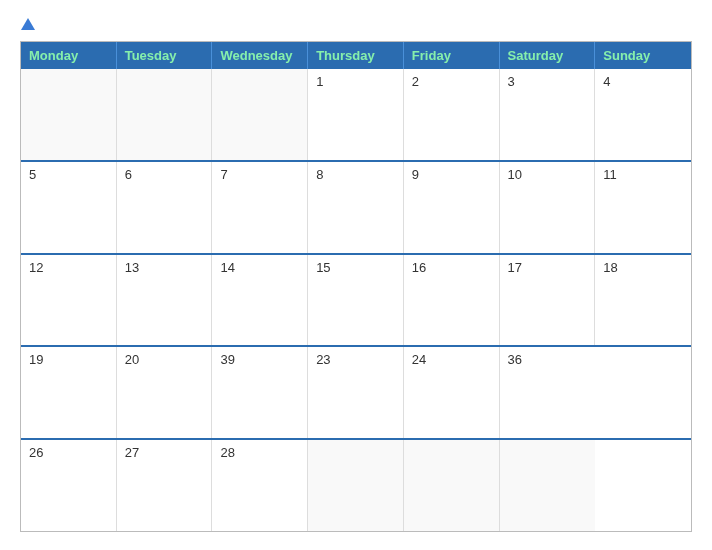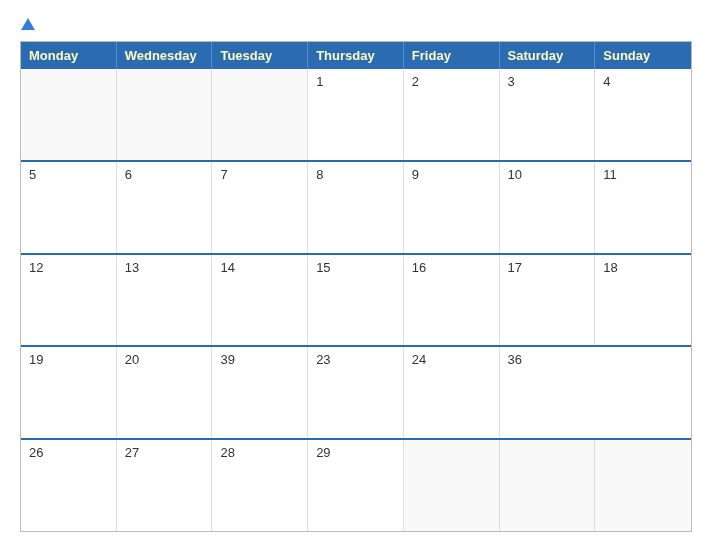--- a/index.html
+++ b/index.html
@@ -35,21 +35,21 @@
       display: flex;
       flex-direction: column;
       border: 1px solid #bbb;
     }
     .cal-header-row {
       display: grid;
       grid-template-columns: repeat(7, 1fr);
       background: #2b6cb0;
     }
     .cal-header-cell {
-      color: #fef9c3;
+      color: #86efac;
       font-size: 13px;
       font-weight: bold;
       padding: 6px 8px;
       border-right: 1px solid #4a90d9;
       text-align: left;
     }
     .cal-header-cell:last-child {
       border-right: none;
     }
     .cal-body {
@@ -127,22 +127,22 @@
       </div>
       <div class="logo-bottom"></div>
     </div>
     <div class="month-title"></div>
   </div>
 
   <div class="calendar">
     <div class="cal-header-row">
 
     <div class="cal-header-cell">Monday</div>
+        <div class="cal-header-cell">Tuesday</div>
         <div class="cal-header-cell">Wednesday</div>
-        <div class="cal-header-cell">Tuesday</div>
         <div class="cal-header-cell">Thursday</div>
         <div class="cal-header-cell">Friday</div>
         <div class="cal-header-cell">Saturday</div>
         <div class="cal-header-cell">Sunday</div>
       </div>
     <div class="cal-body">
 
     <div class="cal-week">
           <div class="cal-cell empty"></div>
           <div class="cal-cell empty"></div>
@@ -175,20 +175,19 @@
           <div class="cal-cell"><span class="day-num">20</span></div>
           <div class="cal-cell"><span class="day-num">39</span></div>
           <div class="cal-cell"><span class="day-num">23</span></div>
           <div class="cal-cell"><span class="day-num">24</span></div>
           <div class="cal-cell"><span class="day-num">36</span></div>
         </div>
         <div class="cal-week">
           <div class="cal-cell"><span class="day-num">26</span></div>
           <div class="cal-cell"><span class="day-num">27</span></div>
           <div class="cal-cell"><span class="day-num">28</span></div>
-          <div class="cal-cell"><span class="day-num">29</span></div>
           <div class="cal-cell empty"></div>
           <div class="cal-cell empty"></div>
           <div class="cal-cell empty"></div>
         </div>
       </div>
   </div>
 </div>
 
 </body></html>

